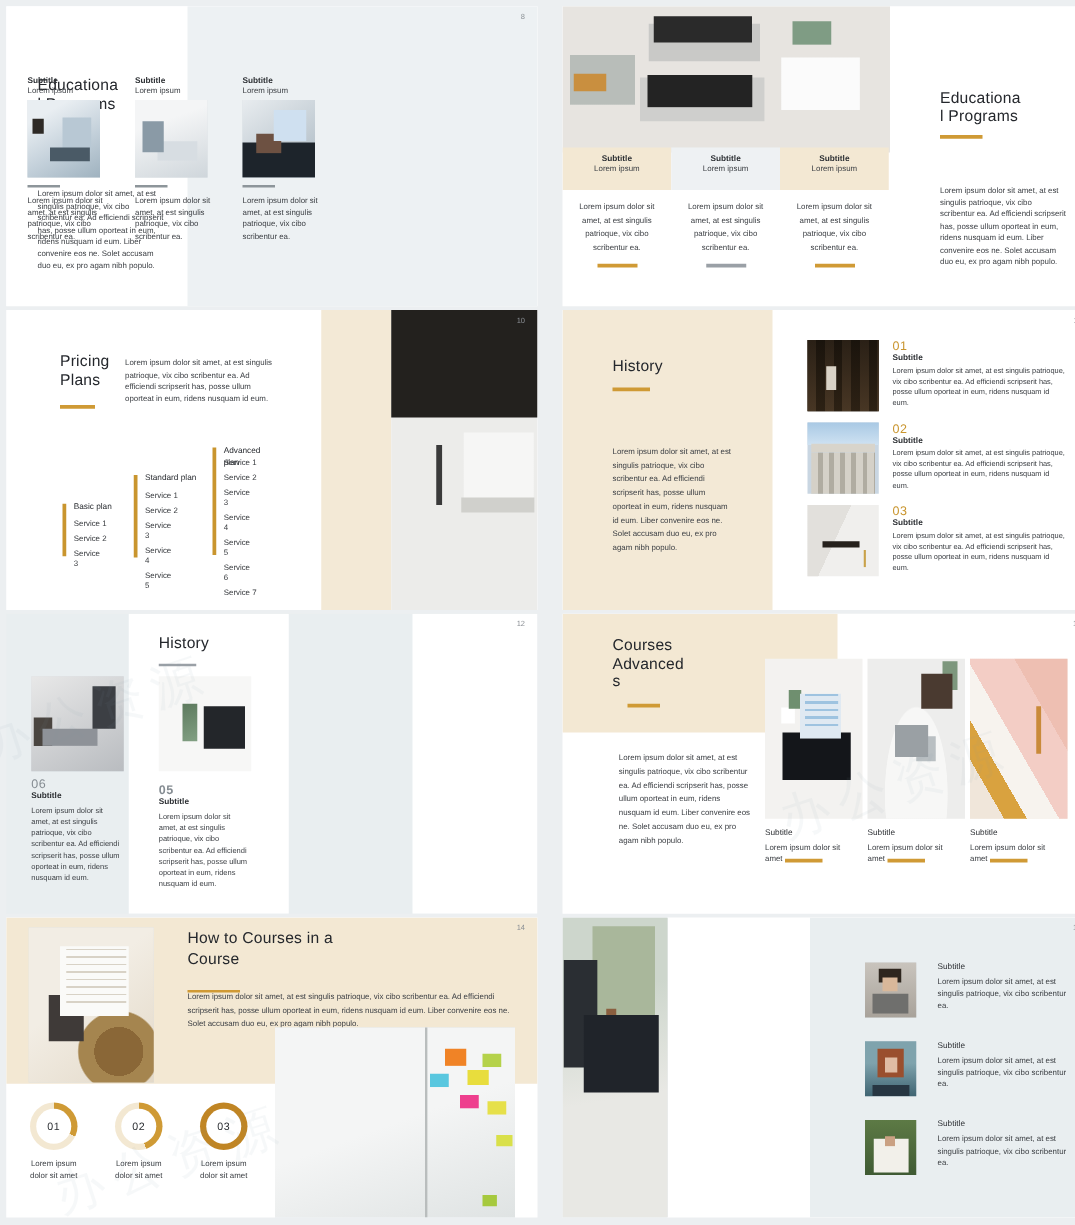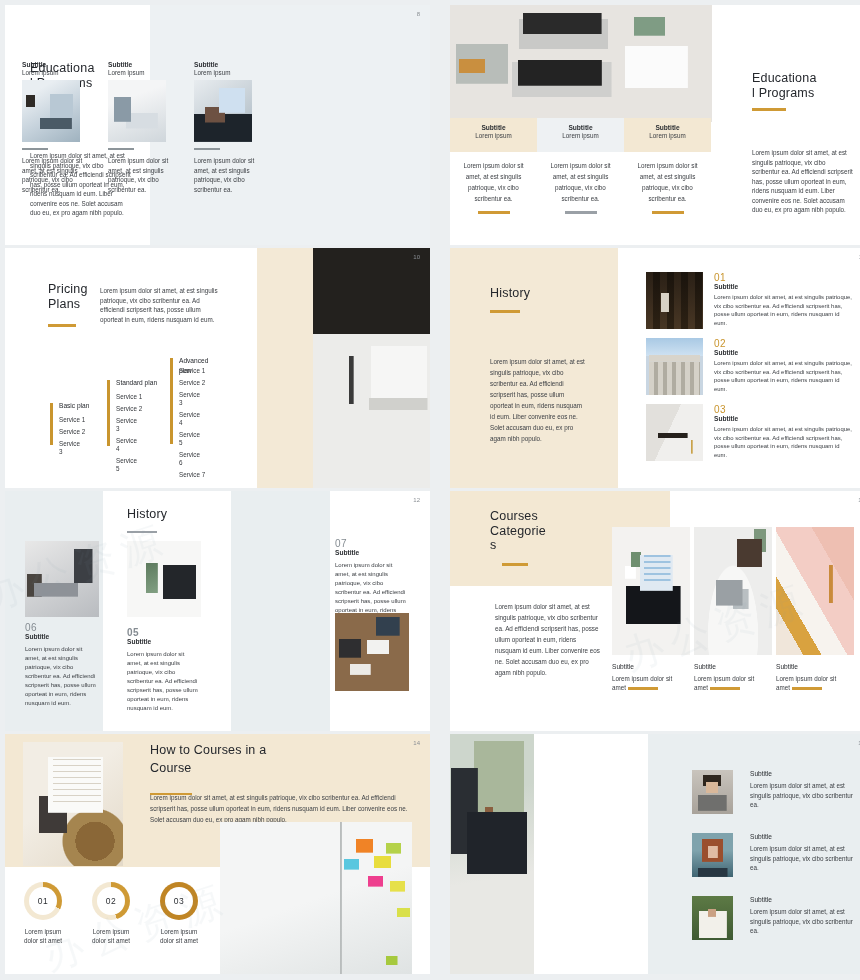--- a/index.html
+++ b/index.html
@@ -288,33 +288,27 @@
         <div class="num-gray" style="margin-top:5px;">06</div>
         <div class="t-sub">Subtitle</div>
         <div class="t-body" style="margin-top:5px;">Lorem ipsum dolor sit amet, at est singulis patrioque, vix cibo scribentur ea. Ad efficiendi scripserit has, posse ullum oporteat in eum, ridens nusquam id eum.</div>
       </div>
       <div class="s5-col" style="left:122px;top:50px;">
         <div class="ph ph-leaf"></div>
         <div class="num-gray" style="margin-top:10px;font-weight:bold;">05</div>
         <div class="t-sub">Subtitle</div>
         <div class="t-body" style="margin-top:5px;">Lorem ipsum dolor sit amet, at est singulis patrioque, vix cibo scribentur ea. Ad efficiendi scripserit has, posse ullum oporteat in eum, ridens nusquam id eum.</div>
       </div>
-      <div class="s5-col" style="left:330px;top:47px;">
-        <div class="num-gray">07</div>
-        <div class="t-sub">Subtitle</div>
-        <div class="t-body" style="margin-top:5px;">Lorem ipsum dolor sit amet, at est singulis patrioque, vix cibo scribentur ea. Ad efficiendi scripserit has, posse ullum oporteat in eum, ridens nusquam id eum.</div>
-        <div class="ph ph-team" style="position:absolute;left:0;top:75px;width:74px;height:78px;"></div>
-      </div>
       <span class="pagenum">12</span>
     </div>
 
     <div class="slide">
       <div class="abs s6-beige"></div>
       <div class="abs t-title" style="left:40px;top:18px;">Courses
-Categorie
+Advanced
 s</div>
       <div class="abs bar" style="left:52px;top:72px;width:26px;"></div>
       <div class="abs t-body-lg" style="left:45px;top:110px;width:105px;">Lorem ipsum dolor sit amet, at est singulis patrioque, vix cibo scribentur ea. Ad efficiendi scripserit has, posse ullum oporteat in eum, ridens nusquam id eum. Liber convenire eos ne. Solet accusam duo eu, ex pro agam nibh populo.</div>
       <div class="s6-cards">
         <div class="s6-card">
           <div class="ph ph-bed"></div>
           <div class="t-sub" style="margin-top:8px;font-weight:normal;">Subtitle</div>
           <div class="t-cap" style="margin-top:4px;">Lorem ipsum dolor sit</div>
           <div class="cap2row">
             <span class="t-cap">amet</span>

